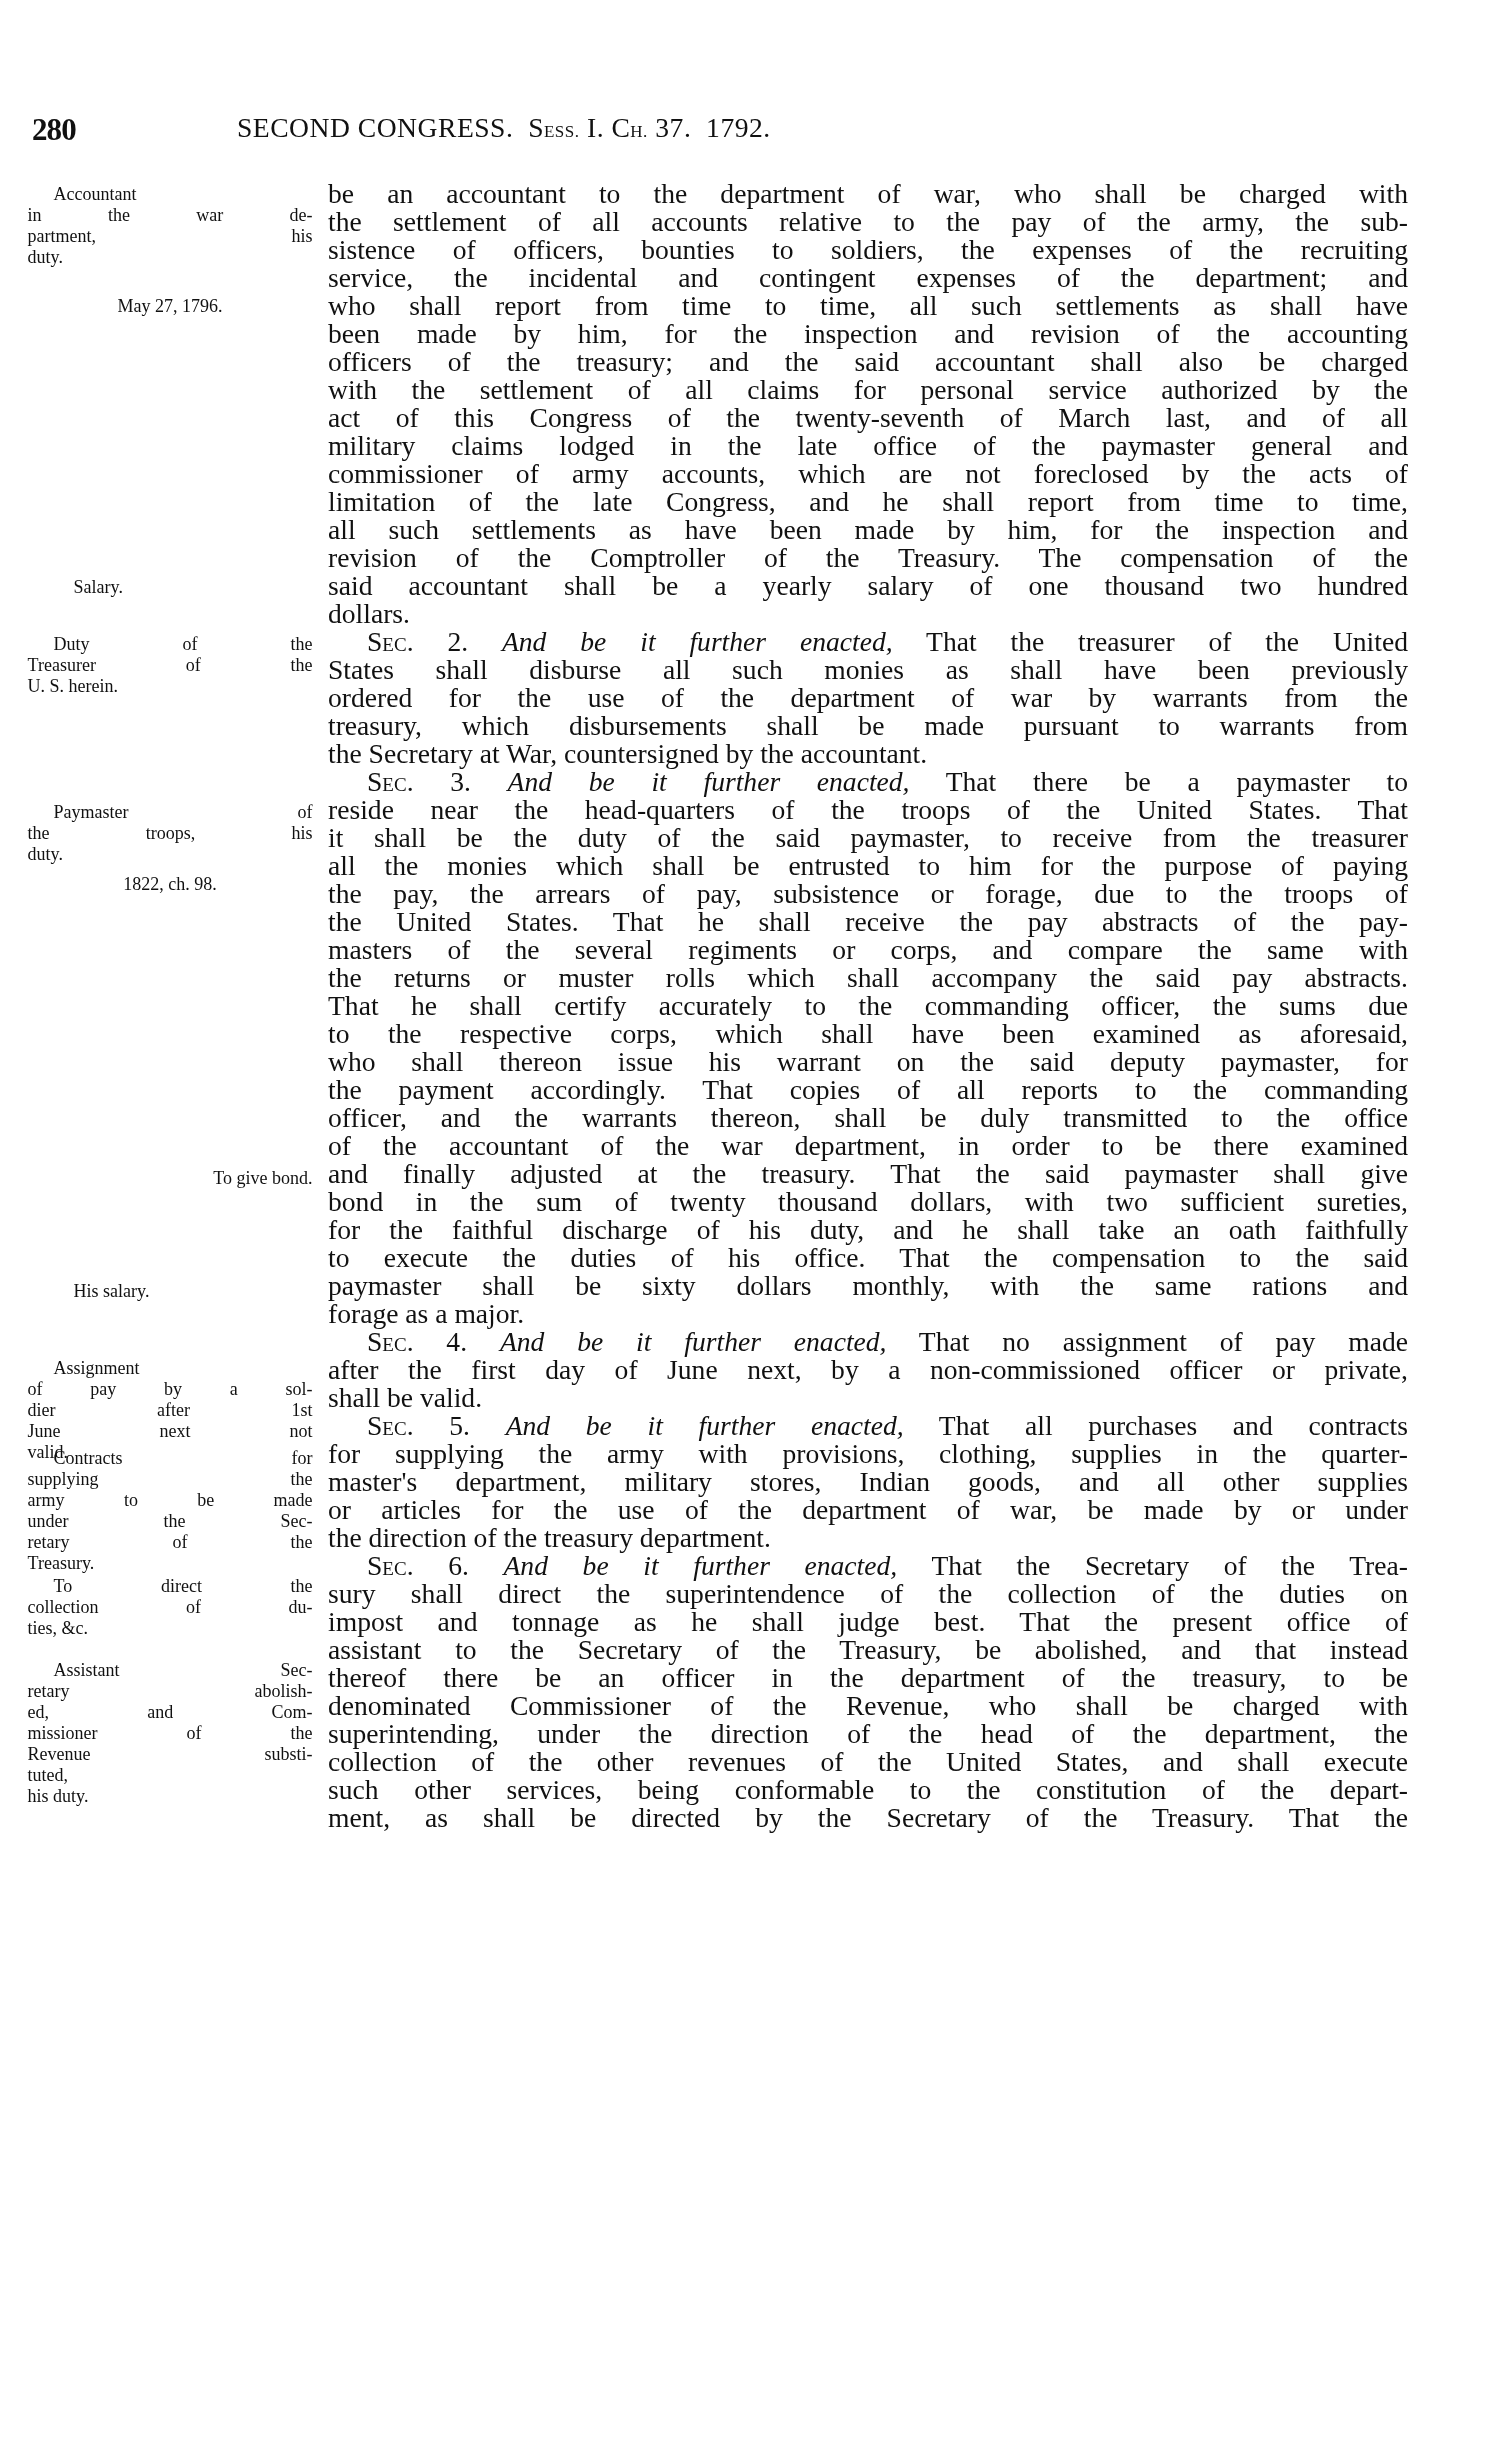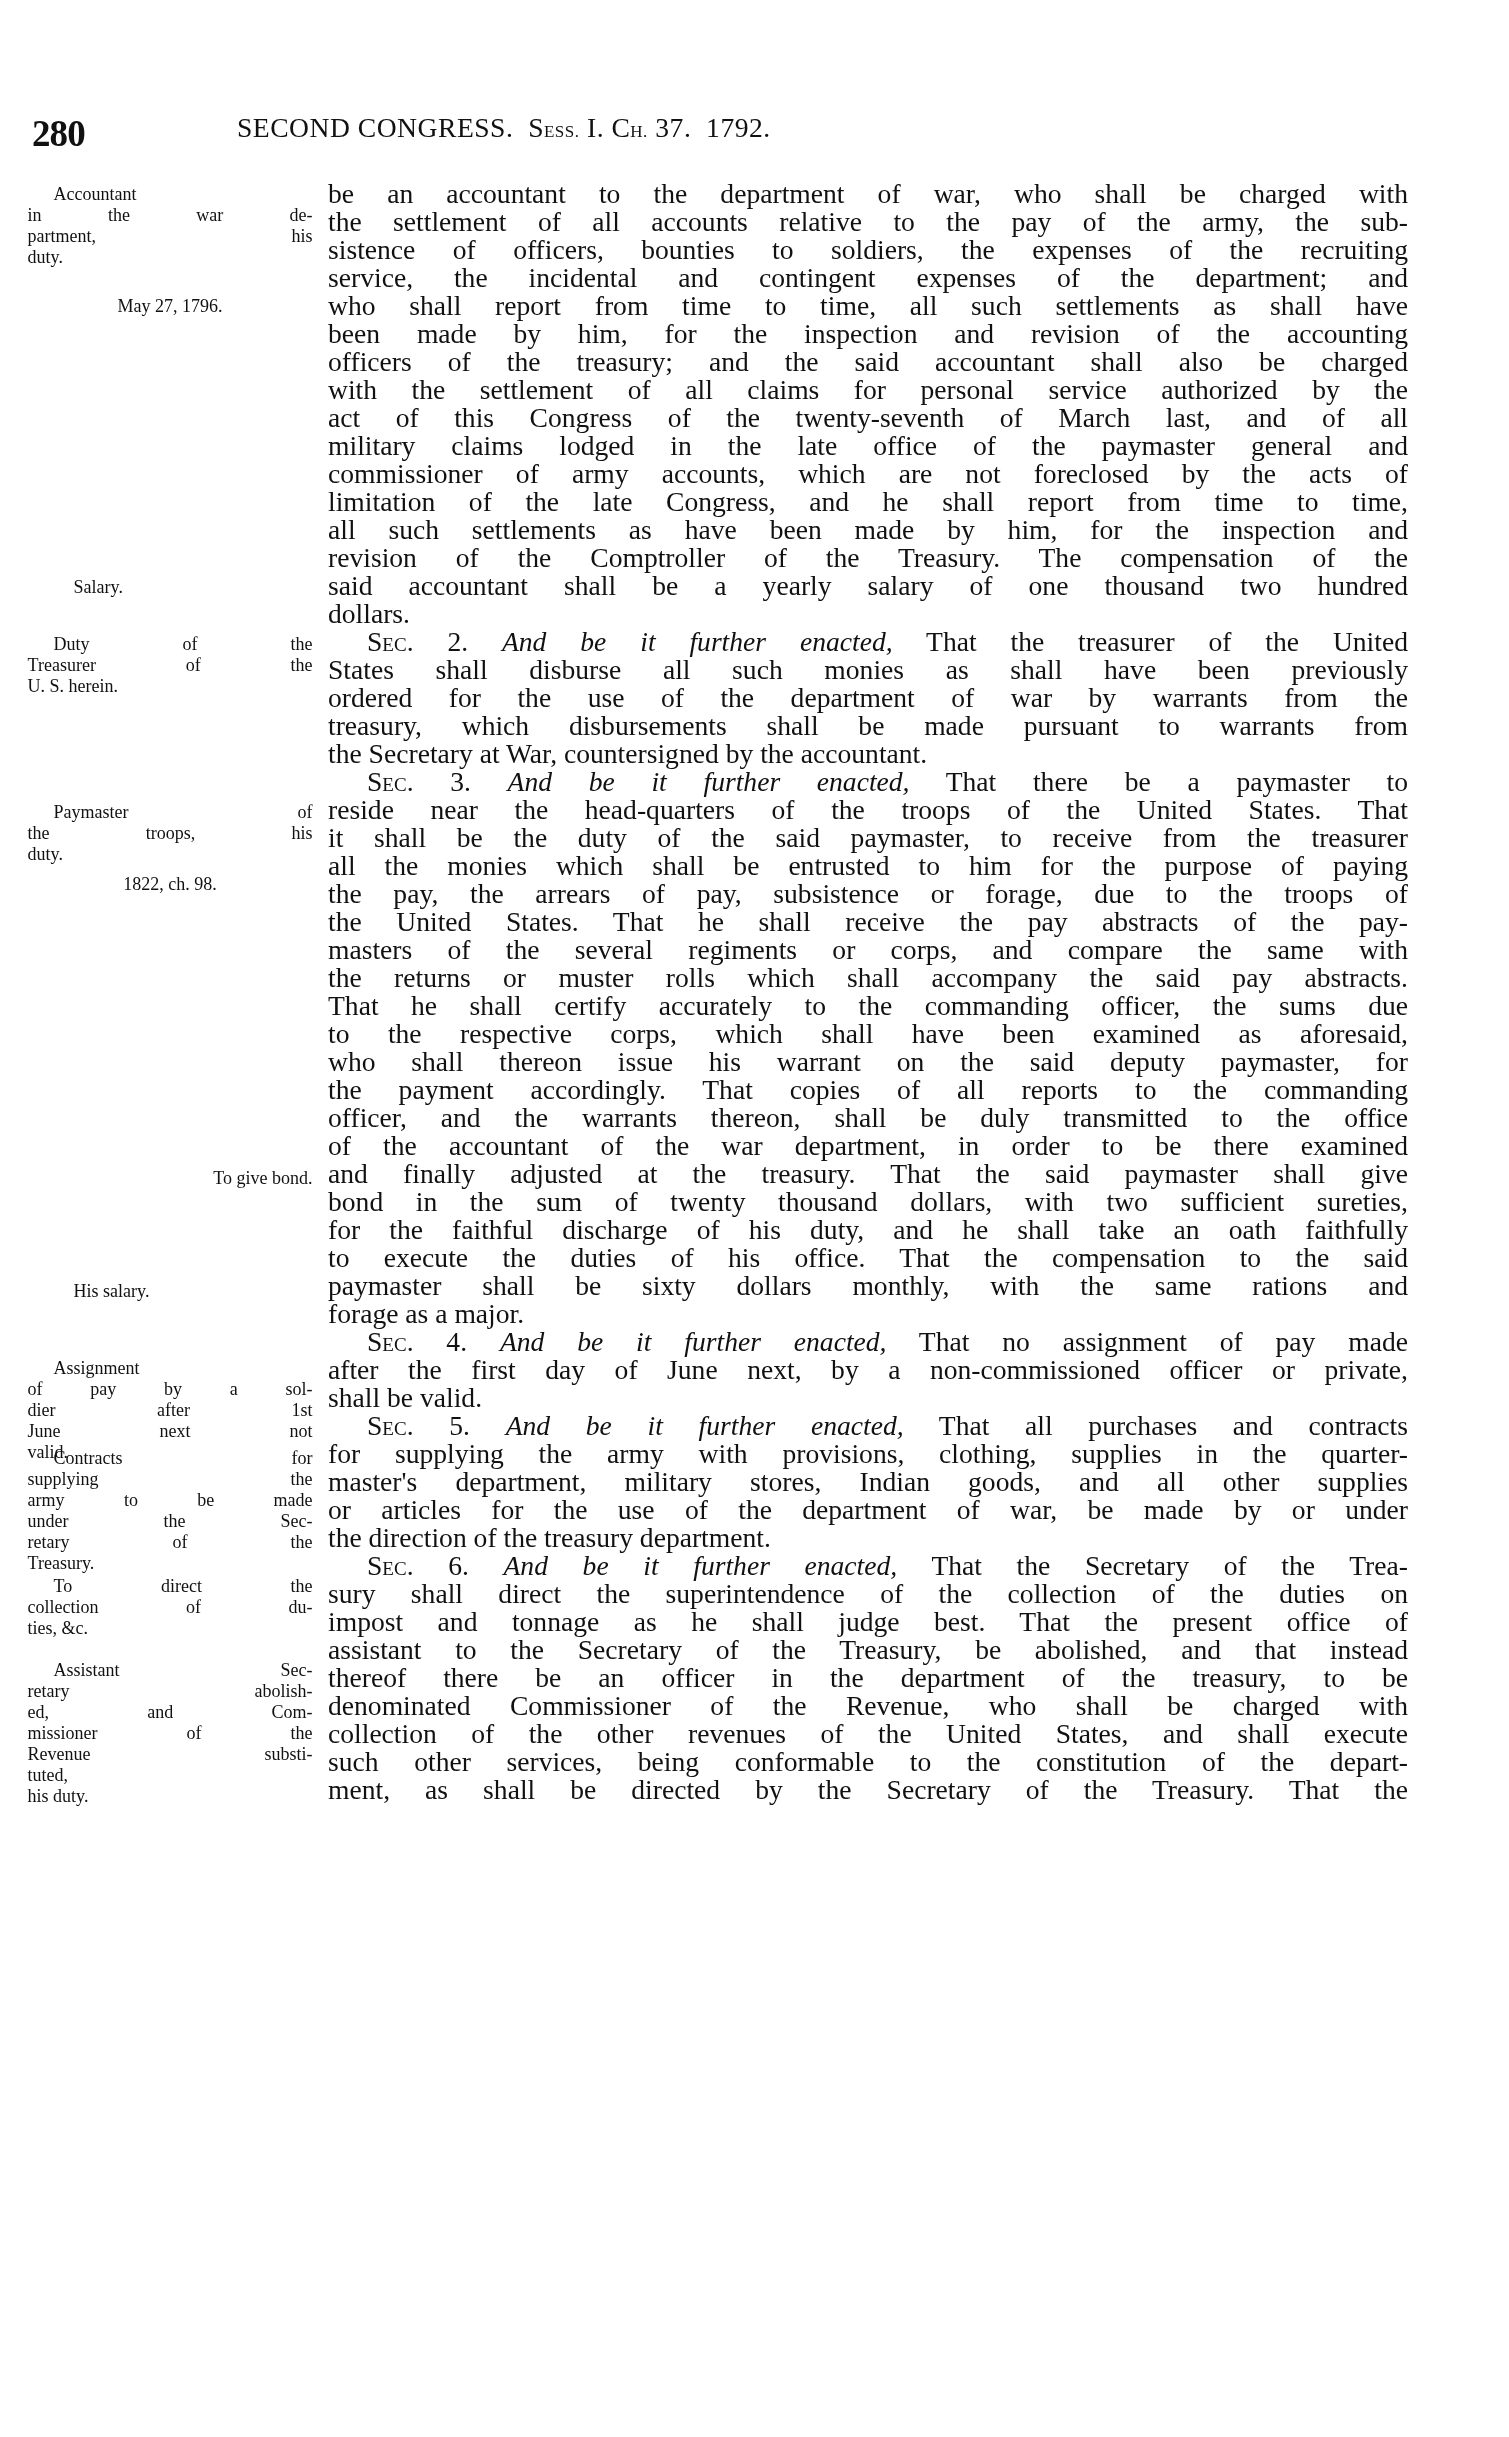--- a/index.html
+++ b/index.html
@@ -1,19 +1,19 @@
 <!DOCTYPE html>
 <html style="font-size:14.7px"><head>
 <meta charset="utf-8">
 <style>
   html, body { margin: 0; padding: 0; background: #ffffff; }
   body { width: 1509px; height: 2438px; position: relative; overflow: hidden;
          font-family: "Liberation Serif", "DejaVu Serif", serif; color: #111; }
   .header { position: absolute; top: 112px; left: 0; width: 1509px; height: 37px; }
-  .page-num { position: absolute; left: 32px; top: 0; font-size: 37px; font-weight: bold; letter-spacing: -0.9px; }
+  .page-num { position: absolute; left: 32px; top: 0; font-size: 31px; font-weight: bold; letter-spacing: -0.9px; }
   .running-head { position: absolute; left: 237px; top: 0; font-size: 27.6px; letter-spacing: 0.5px; }
   .running-head .sc { font-size: 17px; }
   .body-col { position: absolute; left: 328px; top: 180px; width: 1080px; }
   .line { height: 28px; line-height: 28px; font-size: 27.6px; white-space: nowrap;
           text-align: justify; text-align-last: justify; }
   .line.last { text-align-last: left; }
   .line.indent { padding-left: 39px; }
   .sec-label { font-variant: small-caps; }
   .it { font-style: italic; }
   .margin-col { position: absolute; left: 27.6px; width: 285px; }
@@ -80,20 +80,21 @@
     <div class="line">for supplying the army with provisions, clothing, supplies in the quarter-</div>
     <div class="line">master's department, military stores, Indian goods, and all other supplies</div>
     <div class="line">or articles for the use of the department of war, be made by or under</div>
     <div class="line last">the direction of the treasury department.</div>
     <div class="line indent"><span class="sec-label">Sec. 6.</span> <span class="it">And be it further enacted,</span> <span>That the Secretary of the Trea-</span></div>
     <div class="line">sury shall direct the superintendence of the collection of the duties on</div>
     <div class="line">impost and tonnage as he shall judge best.  That the present office of</div>
     <div class="line">assistant to the Secretary of the Treasury, be abolished, and that instead</div>
     <div class="line">thereof there be an officer in the department of the treasury, to be</div>
     <div class="line">denominated Commissioner of the Revenue, who shall be charged with</div>
+    <div class="line">superintending, under the direction of the head of the department, the</div>
     <div class="line">collection of the other revenues of the United States, and shall execute</div>
     <div class="line">such other services, being conformable to the constitution of the depart-</div>
     <div class="line">ment, as shall be directed by the Secretary of the Treasury.  That the</div>
   </div>
 <div class="margin-col" id="margin-col" style="top: 180px;">
     <div class="note" style="top: 3.7px;">
       <span class="nl first">Accountant</span>
       <span class="nl">in the war de-</span>
       <span class="nl">partment, his</span>
       <span class="nl last">duty.</span>

